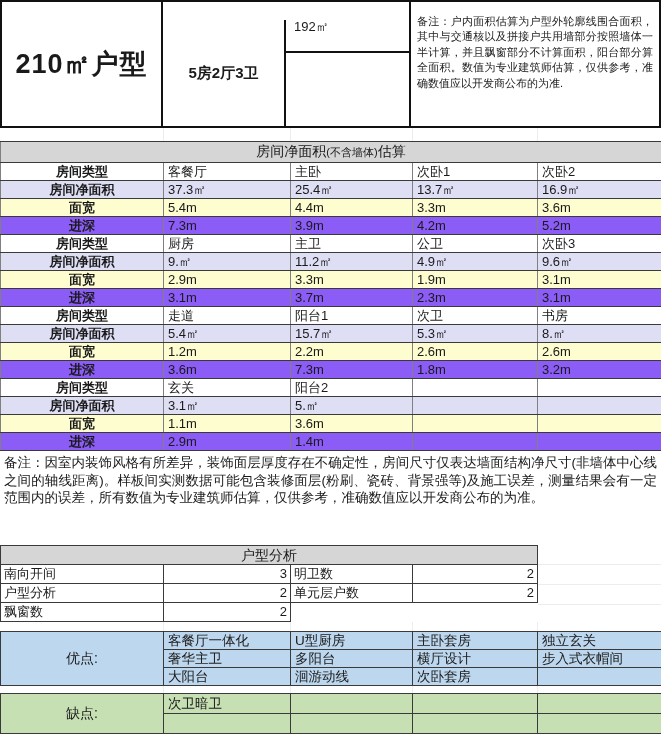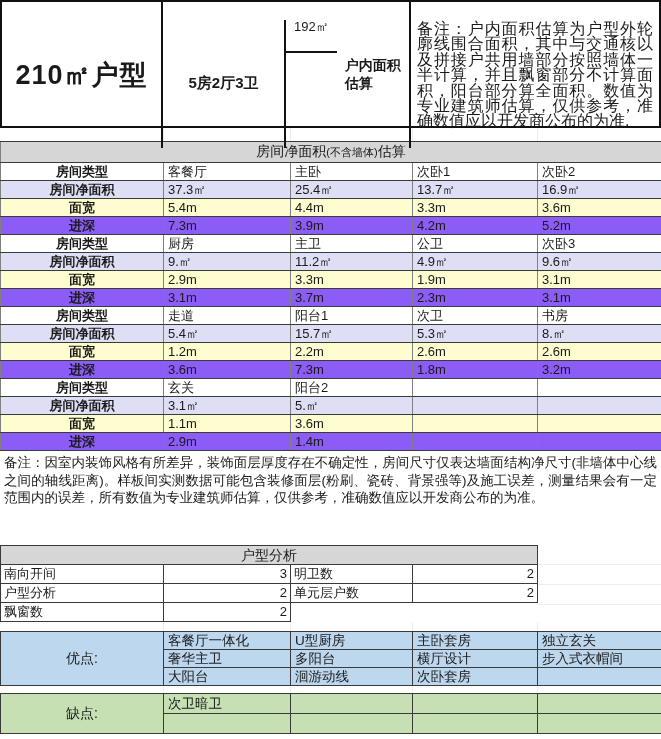--- a/index.html
+++ b/index.html
@@ -10,24 +10,24 @@
   }
   
   .top-block{
     display:grid;grid-template-columns:161px 123px 125px auto;
     height:128px;border:2px solid #111;box-sizing:border-box;
   }
   .tb-cell{border-right:2px solid #111;box-sizing:border-box;display:flex;align-items:center;justify-content:center;}
   .tb-cell:last-child{border-right:none;}
   .unit-title{font-size:27px;font-weight:bold;letter-spacing:1px;}
   .unit-layout{font-size:15px;font-weight:bold;margin-top:18px;}
-  .tb-split{flex-direction:row;align-items:stretch;justify-content:flex-start;padding:0;}
+  .tb-split{flex-direction:column;align-items:stretch;justify-content:flex-start;padding:0;}
   .tb-split .top{height:51px;border-bottom:2px solid #111;box-sizing:border-box;display:flex;align-items:center;padding:0 8px;font-size:13px;}
   .tb-split .bottom{flex:1;display:flex;align-items:center;padding:0 8px;font-size:14px;font-weight:bold;}
-  .hdr-note{font-size:16px;line-height:15.4px;padding:19px 6px;align-items:flex-start;text-align:justify;}
+  .hdr-note{font-size:11px;line-height:15.4px;padding:12px 6px;align-items:flex-start;text-align:justify;}
   
   .vgrid{
     background-image:linear-gradient(#ededed,#ededed),linear-gradient(#ededed,#ededed),linear-gradient(#ededed,#ededed),linear-gradient(#ededed,#ededed);
     background-size:1px 100%;background-repeat:no-repeat;
     background-position:163px 0,290px 0,412px 0,537px 0;
   }
   .gap1{height:13px;}
   .gap2{height:9px;}
   .gap3{height:7px;}
   .gap4{height:5px;}
@@ -68,21 +68,20 @@
   .pc-table .sec-lbl{text-align:center;font-size:14px;vertical-align:middle;}
 </style>
 </head>
 <body>
 
 <div class="top-block">
   <div class="tb-cell unit-title">210㎡户型</div>
   <div class="tb-cell unit-layout">5房2厅3卫</div>
   <div class="tb-cell tb-split">
     <div class="top">192㎡</div>
-    <div class="bottom">户内面积估算</div>
   </div>
   <div class="tb-cell hdr-note">备注：户内面积估算为户型外轮廓线围合面积，其中与交通核以及拼接户共用墙部分按照墙体一半计算，并且飘窗部分不计算面积，阳台部分算全面积。数值为专业建筑师估算，仅供参考，准确数值应以开发商公布的为准.</div>
 </div>
 
 <div class="gap1 vgrid"></div>
 
 <table class="room-table">
   <colgroup>
       <col style="width:163px">
       <col style="width:127px">

